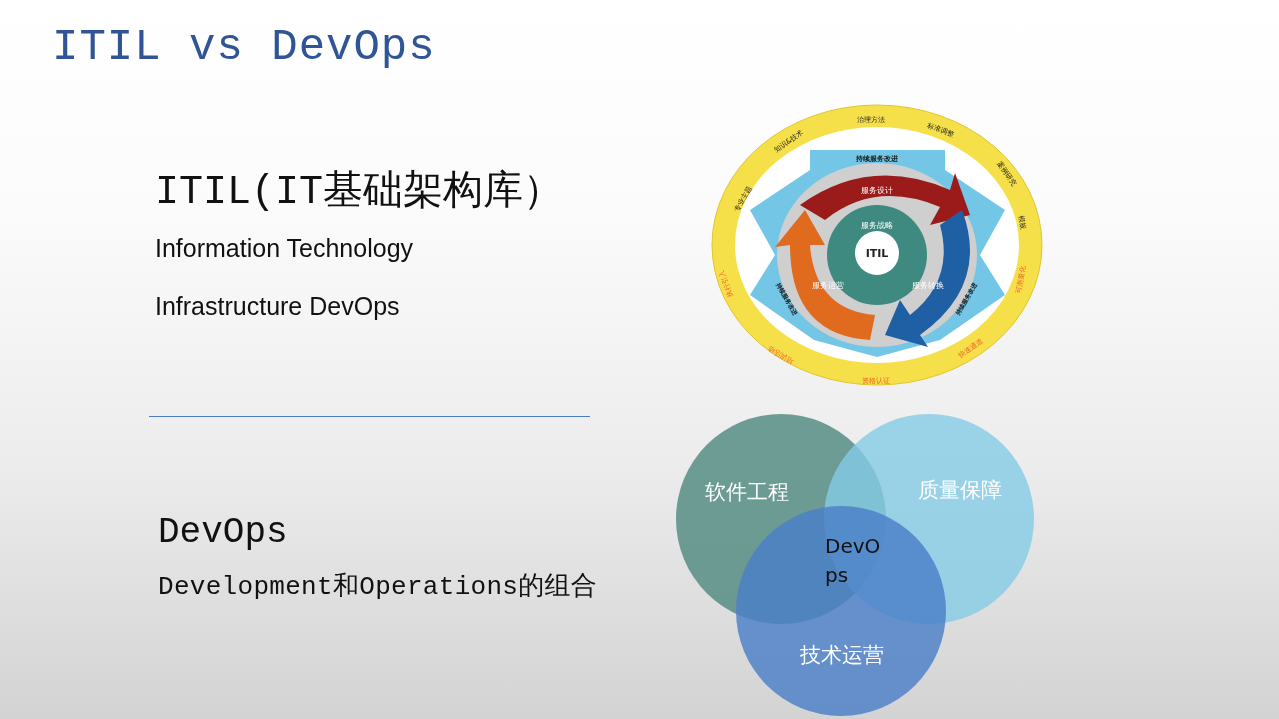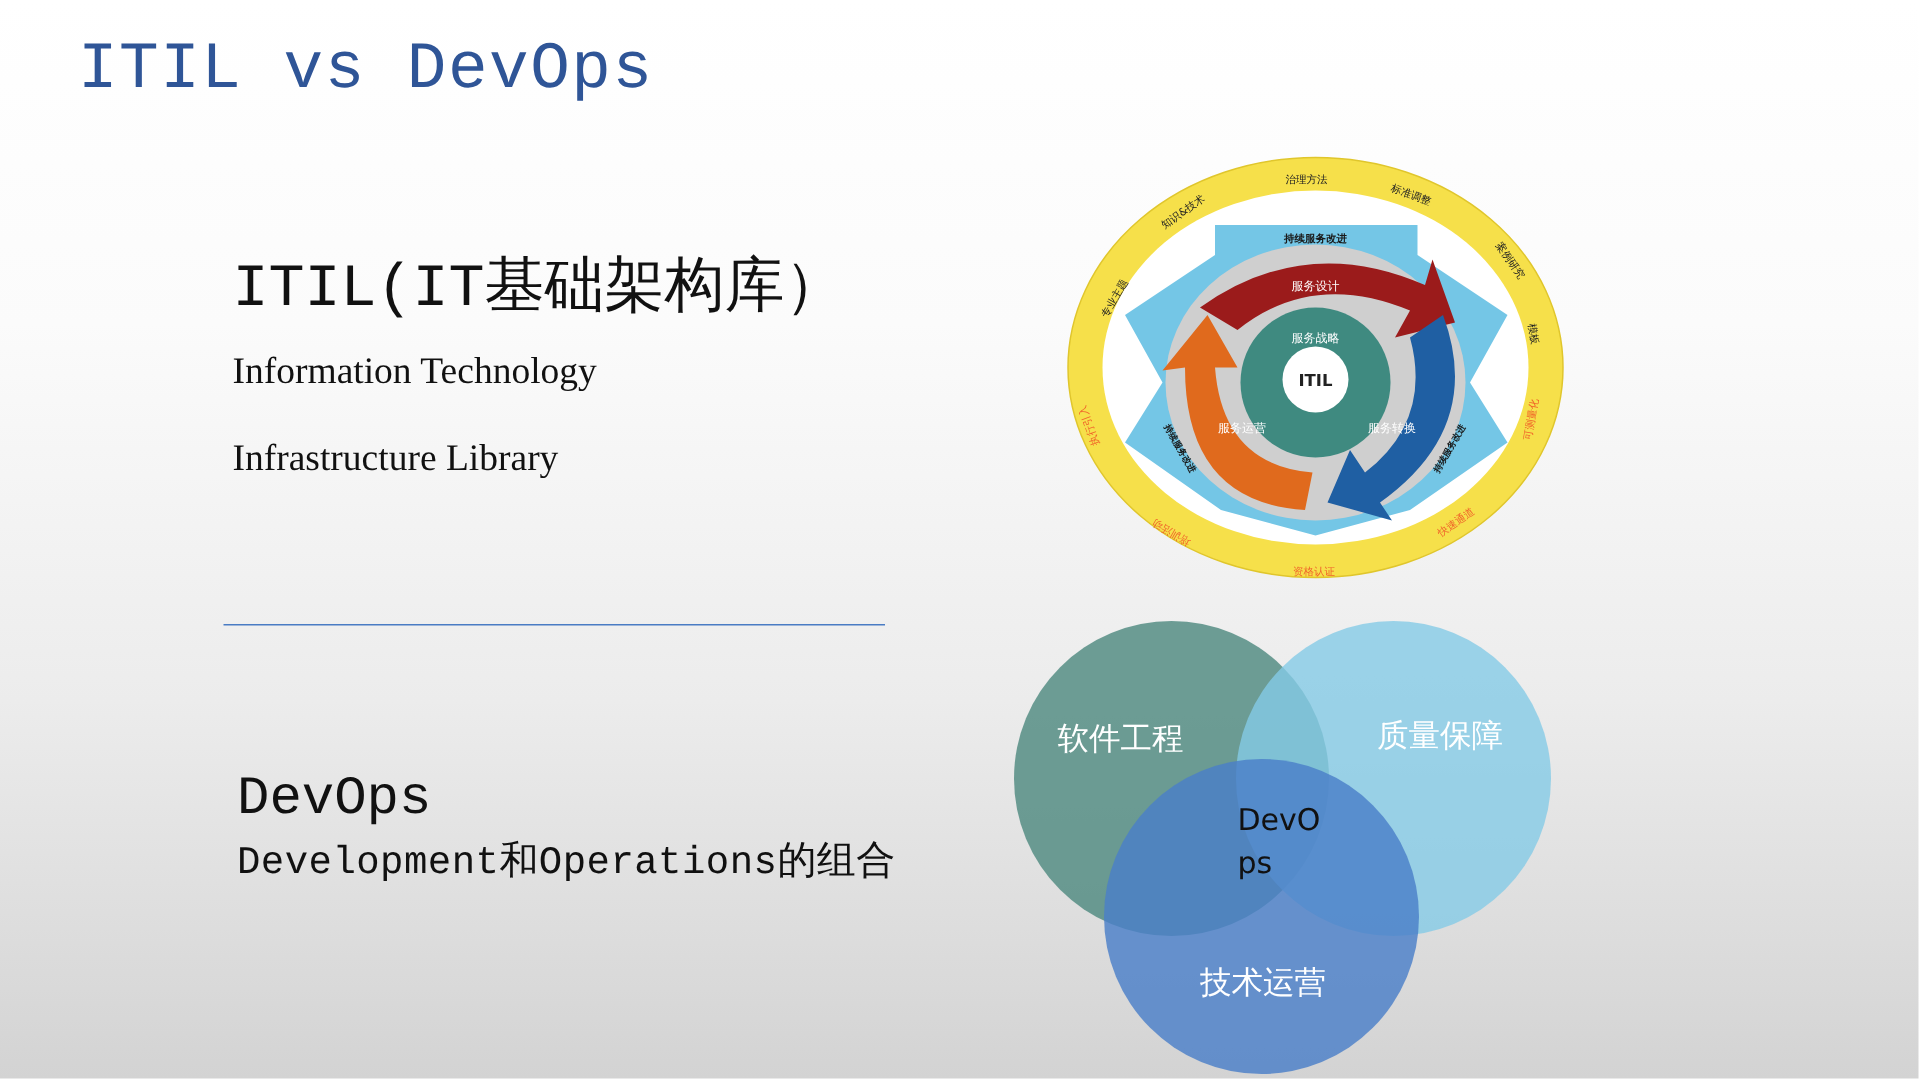--- a/index.html
+++ b/index.html
@@ -13,49 +13,49 @@
     font-family:"Liberation Mono", "DejaVu Sans Mono", monospace;
     font-size:44px; color:#2f5597; letter-spacing:1px; margin:0; font-weight:normal;
   }
   .itil-heading {
     position:absolute; left:155px; top:162px;
     font-family:"Liberation Mono", "DejaVu Sans Mono", monospace;
     font-size:40px; color:#111;
   }
   .itil-line {
     position:absolute; left:155px;
-    font-family:Liberation Serif, serif;
+    font-family:Liberation Sans, sans-serif;
     font-size:25px; color:#111;
   }
   .divider {
     position:absolute; left:149px; top:416px; width:441px; height:0;
     border-top:1.5px solid #4a7cc4;
   }
   .devops-heading {
     position:absolute; left:158px; top:512px;
     font-family:"Liberation Mono", "DejaVu Sans Mono", monospace;
     font-size:36px; color:#111;
   }
   .devops-sub {
-    position:absolute; left:158px; top:556px;
+    position:absolute; left:158px; top:568px;
     font-family:"Liberation Mono", "DejaVu Sans Mono", monospace;
     font-size:26px; color:#111; letter-spacing:0.3px;
   }
   .itil-diagram { position:absolute; left:700px; top:95px; width:355px; height:300px; }
   .venn { position:absolute; left:664px; top:405px; width:380px; height:314px; }
   .venn svg text { font-family:"DejaVu Sans", sans-serif; }
 </style>
 </head>
 <body>
 
 <h1 class="title">ITIL vs DevOps</h1>
 
 <div class="itil-heading">ITIL(IT基础架构库）</div>
 <div class="itil-line" style="top:234px">Information Technology</div>
-<div class="itil-line" style="top:292px">Infrastructure Library</div>
+<div class="itil-line" style="top:292px">Infrastructure DevOps</div>
 
 <div class="divider"></div>
 
 <div class="devops-heading">DevOps</div>
 <div class="devops-sub">Development和Operations的组合</div>
 
 <div class="itil-diagram">
   <svg width="355" height="300" viewBox="0 0 355 300">
     <defs>
       <path id="ringPathTop" d="M 27 148 A 150 130 0 0 1 327 148"></path>

